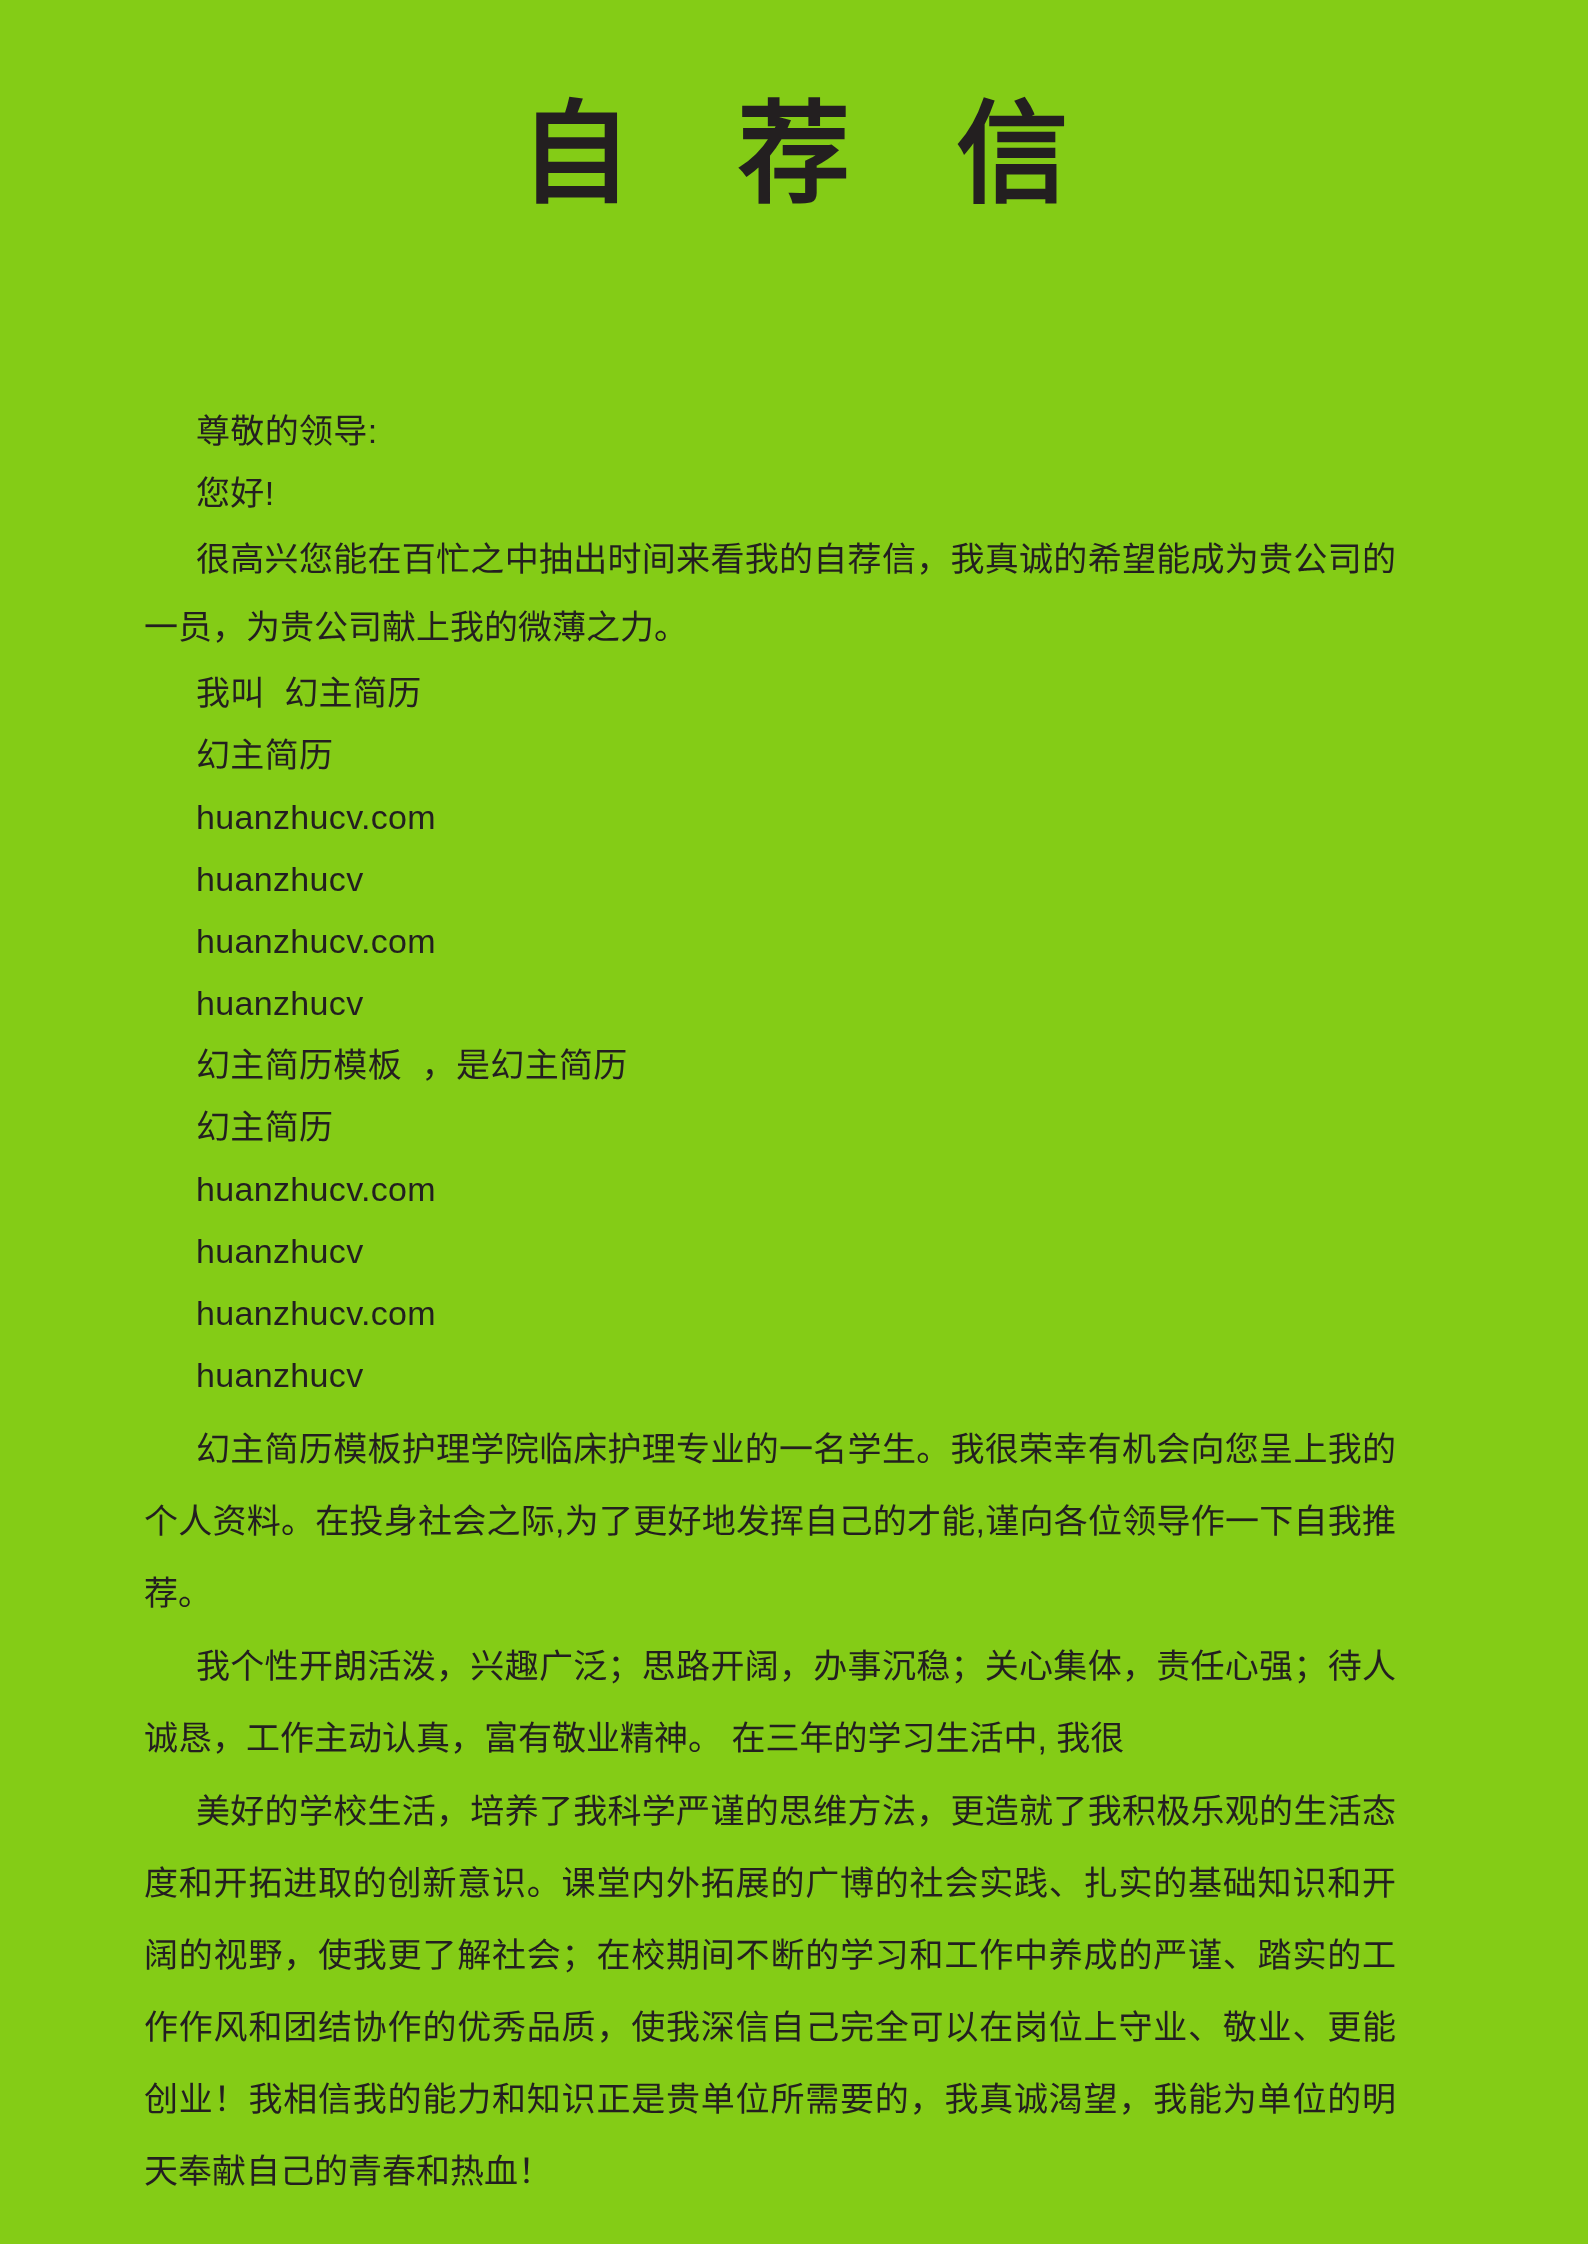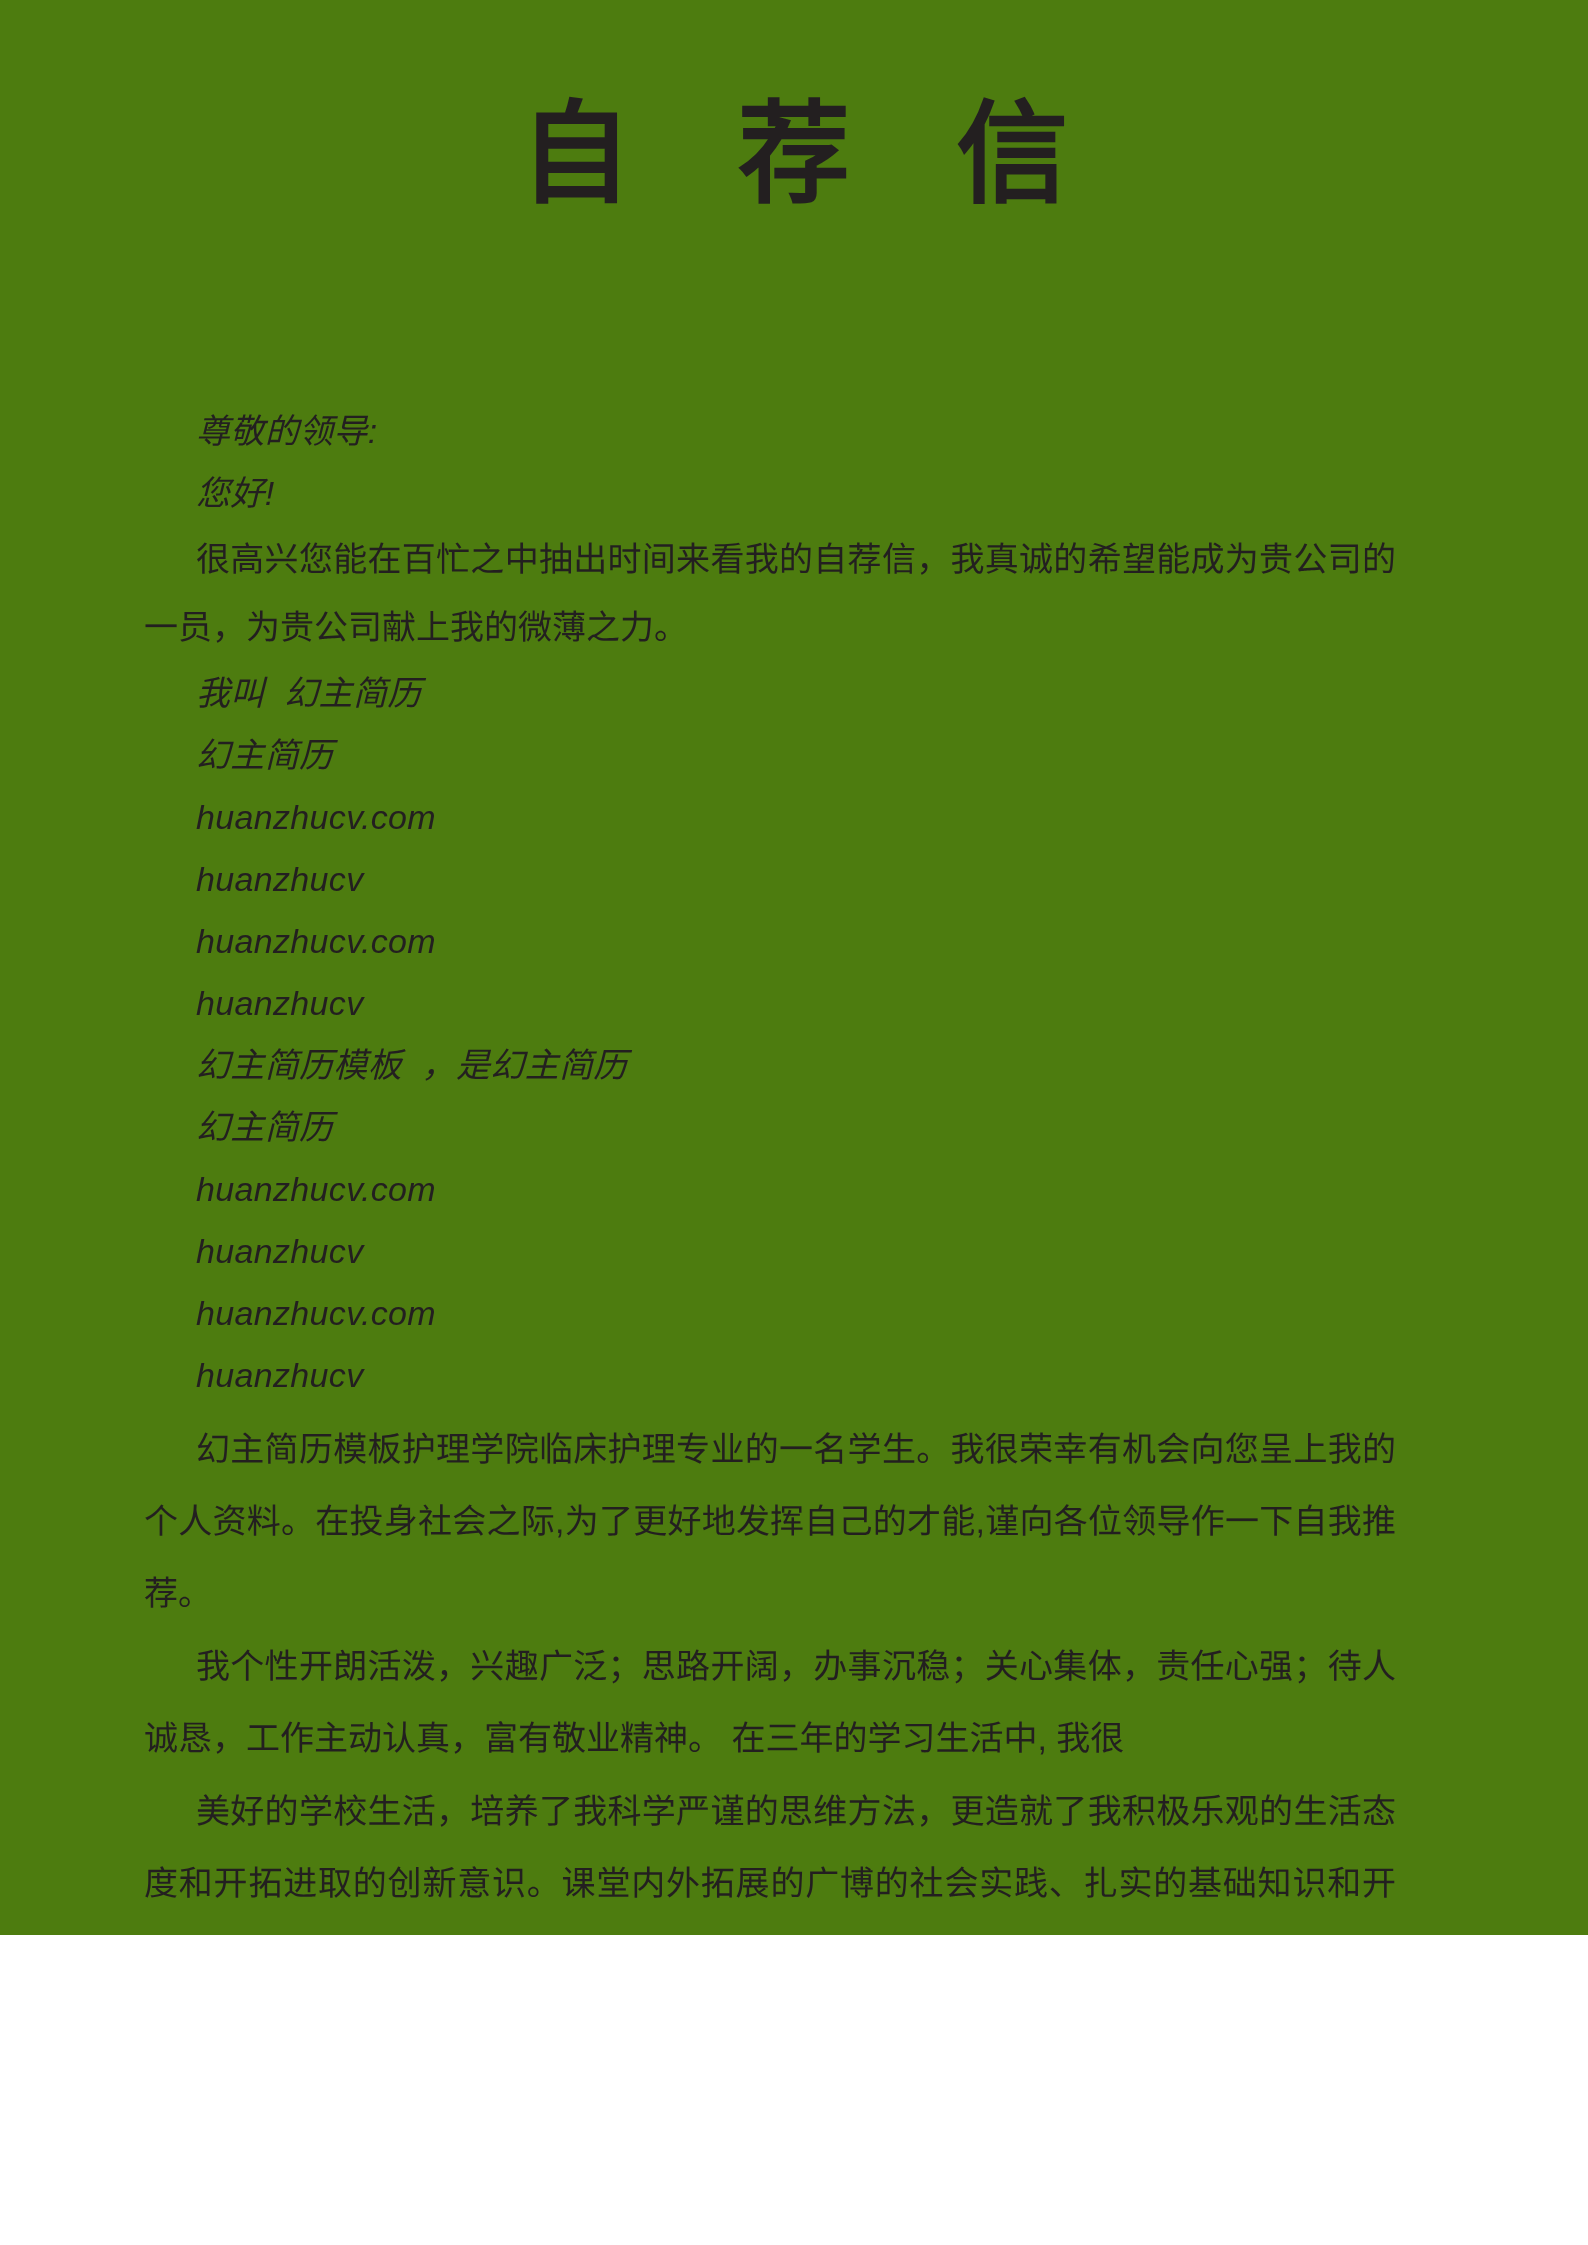--- a/index.html
+++ b/index.html
@@ -9,22 +9,22 @@
     background: #ffffff;
   }
 
   body {
     font-family: "Liberation Sans", "DejaVu Sans", sans-serif;
   }
 
   .page {
     position: relative;
     width: 1588px;
-    height: 1935px;
-    background: #4d7c0f;
+    height: 2244px;
+    background: #84cc16;
     overflow: hidden;
     box-sizing: border-box;
   }
 
   
   .doc-title {
     margin: 0;
     padding: 0;
     text-align: center;
     font-size: 112px;
@@ -48,21 +48,20 @@
     width: 1200px;
   }
 
   .line {
     color: #231f20;
     font-size: 34px;
     line-height: 62px;
     white-space: pre-wrap;
     font-family: "Liberation Sans", "DejaVu Sans", sans-serif;
     letter-spacing: 0.01em;
-    font-style: italic;
   }
 
   
   .line.indent {
     text-indent: 0;
   }
 
   
   .para {
     color: #231f20;

